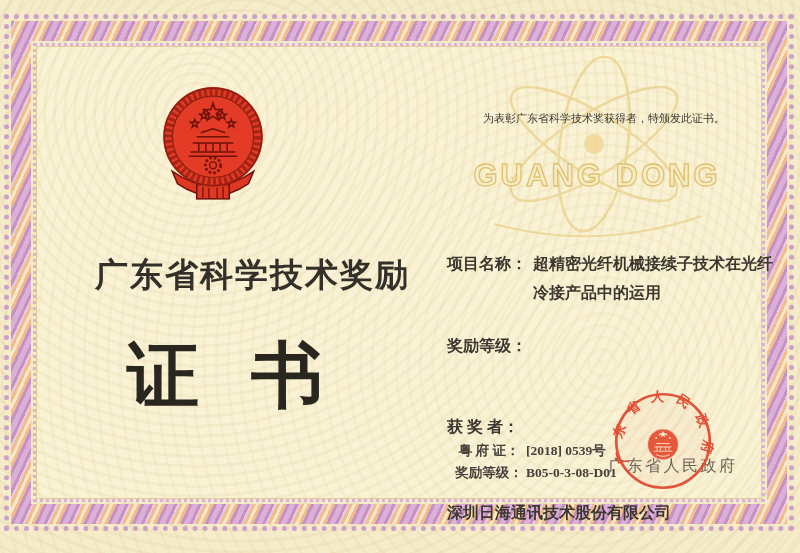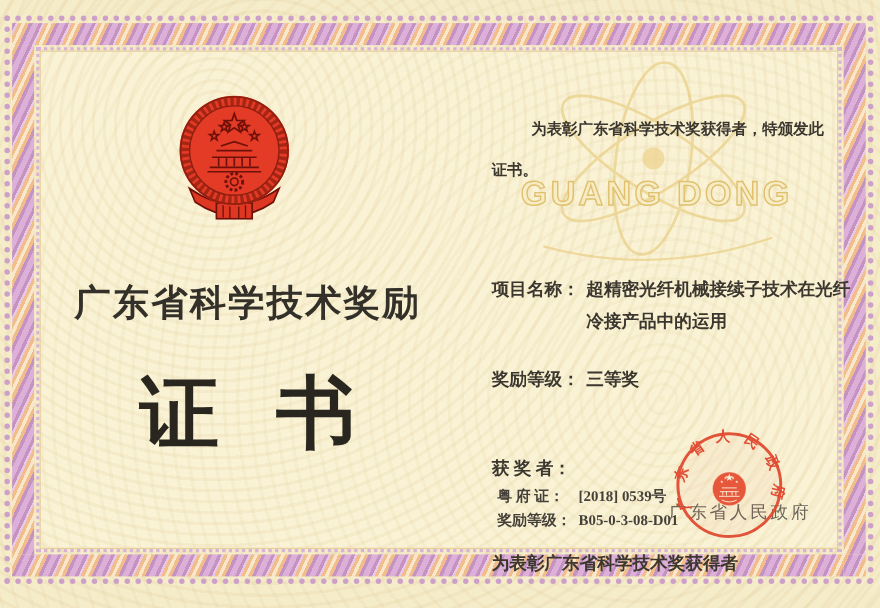--- a/index.html
+++ b/index.html
@@ -40,55 +40,55 @@
       repeating-radial-gradient(circle at 78% 70%, rgba(222,198,142,.12) 0 3px, rgba(222,198,142,0) 3px 12px);
     border: 1px solid #e3cb96;
   }
   
   .emblem {
     position: absolute; left: 158px; top: 84px;
     width: 110px; height: 124px;
   }
   .award-title {
     position: absolute; left: 40px; top: 253px; width: 370px;
-    text-align: center;
+    text-align: right;
     font-size: 33px; font-weight: 600; letter-spacing: 2px;
     color: #33302a;
   }
   .cert-word {
     position: absolute; left: 40px; top: 328px; width: 370px;
     display: flex; justify-content: center;
     font-size: 72px; font-weight: bold; color: #29261f;
   }
   .cert-word span { letter-spacing: 52px; margin-right: -52px; }
   
   .watermark {
     position: absolute; left: 466px; top: 56px;
     width: 262px; height: 192px; opacity: .85; z-index: 0;
   }
   .intro {
     position: absolute; left: 447px; top: 100px; width: 314px;
-    font-size: 14px; line-height: 37px; text-indent: 36px;
-    color: #3b372f; font-weight: 700; z-index: 1;
+    font-size: 11px; line-height: 37px; text-indent: 36px;
+    color: #3b372f; font-weight: 400; z-index: 1;
   }
   .fields {
     position: absolute; left: 447px; top: 219px; width: 330px; z-index: 1;
     color: #3b372f; font-weight: 600; font-size: 16px;
   }
   .field-row { display: flex; line-height: 29px; margin-top: 30px; }
   .field-row .flabel { flex: 0 0 86px; white-space: nowrap; }
   .field-row .fvalue { width: 242px; }
   .row-grade { margin-top: 24px; }
   .row-winner { margin-top: 52px; flex-direction: column; }
   
   .registry {
     position: absolute; left: 452px; top: 440px; z-index: 1;
     font-size: 13.5px; line-height: 21.5px; color: #45413a; font-weight: 600;
   }
-  .reg-row { display: flex; }
+  .reg-row { display: flex; text-align: center; }
   .reg-row .rlabel { flex: 0 0 74px; white-space: nowrap; }
   
   .issue-date {
     position: absolute; left: 608px; top: 456px; z-index: 1;
     font-size: 16px; letter-spacing: 2.5px; color: #6b6458;
   }
   .seal {
     position: absolute; left: 612px; top: 390px;
     width: 102px; height: 102px; z-index: 2; opacity: .92;
   }
@@ -159,25 +159,24 @@
 
   <p class="intro">为表彰广东省科学技术奖获得者，特颁发此证书。</p>
 
   <div class="fields">
     <div class="field-row">
       <span class="flabel">项目名称：</span>
       <span class="fvalue">超精密光纤机械接续子技术在光纤冷接产品中的运用</span>
     </div>
     <div class="field-row row-grade">
       <span class="flabel">奖励等级：</span>
-      <span class="fvalue">三等奖</span>
     </div>
     <div class="field-row row-winner">
       <span class="flabel">获 奖 者：</span>
-      <span class="fvalue">为表彰广东省科学技术奖获得者</span>
+      <span class="fvalue">深圳日海通讯技术股份有限公司</span>
     </div>
   </div>
 
   <div class="registry">
     <div class="reg-row">
       <span class="rlabel">粤 府 证：</span>
       <span class="rvalue">[2018] 0539号</span>
     </div>
     <div class="reg-row">
       <span class="rlabel">奖励等级：</span>

